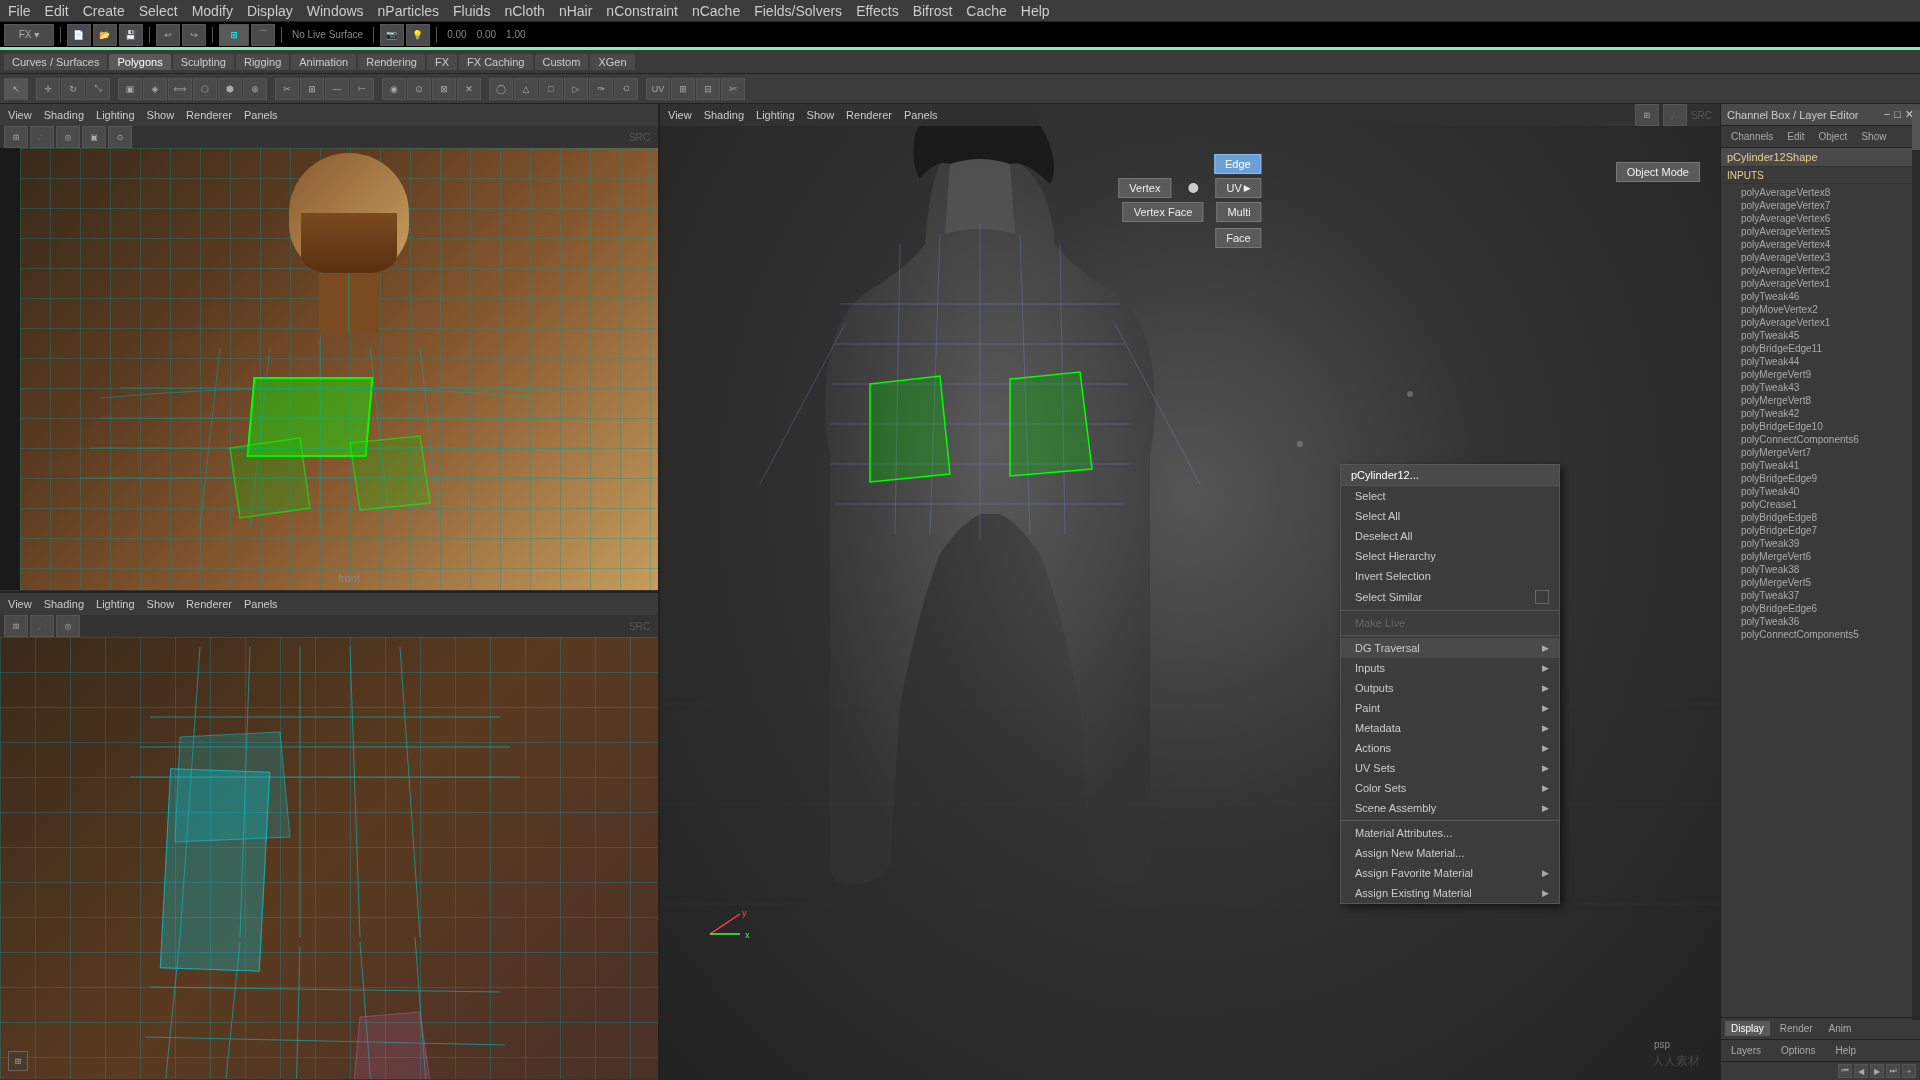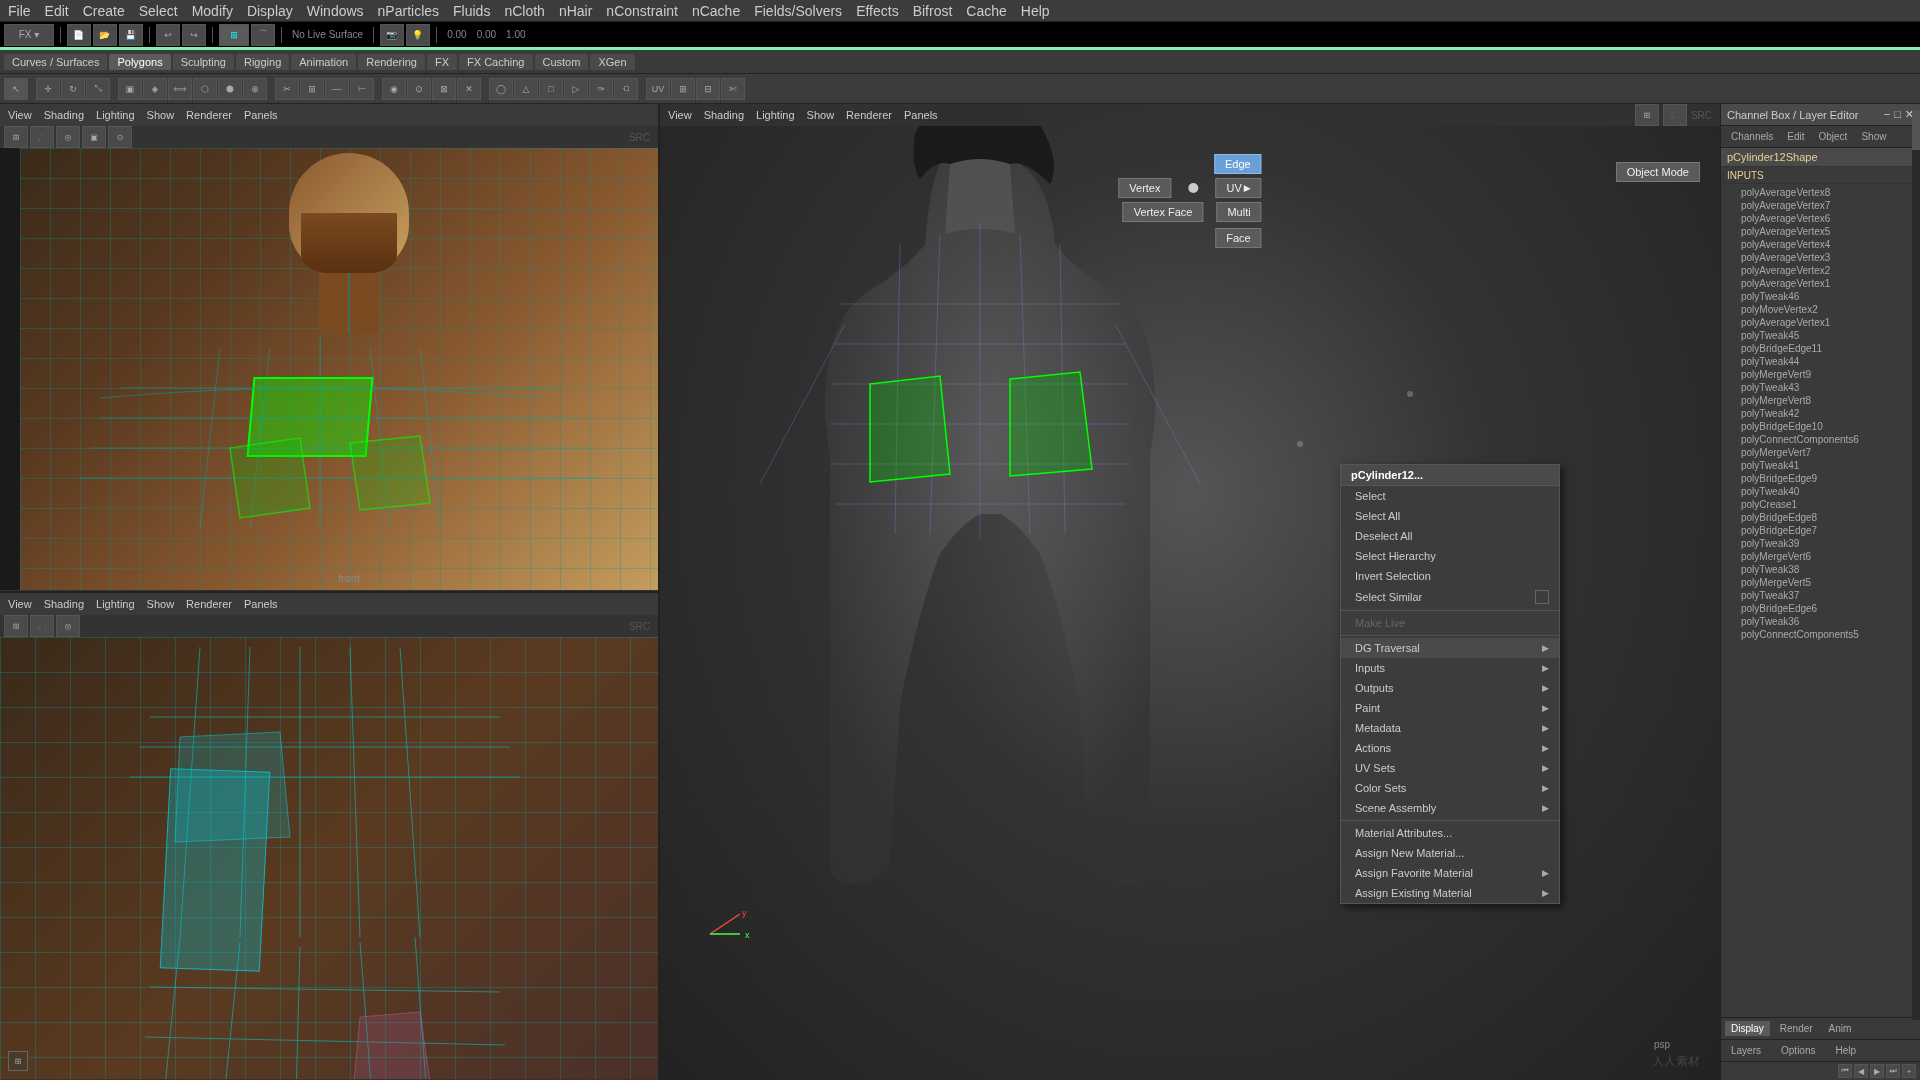--- a/index.html
+++ b/index.html
@@ -251,21 +251,20 @@
       min-width: 220px;
       z-index: 1000;
       box-shadow: 3px 3px 8px rgba(0,0,0,0.6);
     }
     .ctx-header {
       padding: 4px 10px;
       background: #4a4a4a;
       color: #fff;
       font-size: 11px;
       border-bottom: 1px solid #555;
-      font-weight: bold;
     }
     .ctx-item {
       padding: 4px 10px 4px 14px;
       font-size: 11px;
       color: #ccc;
       cursor: pointer;
       display: flex;
       align-items: center;
       justify-content: space-between;
     }

